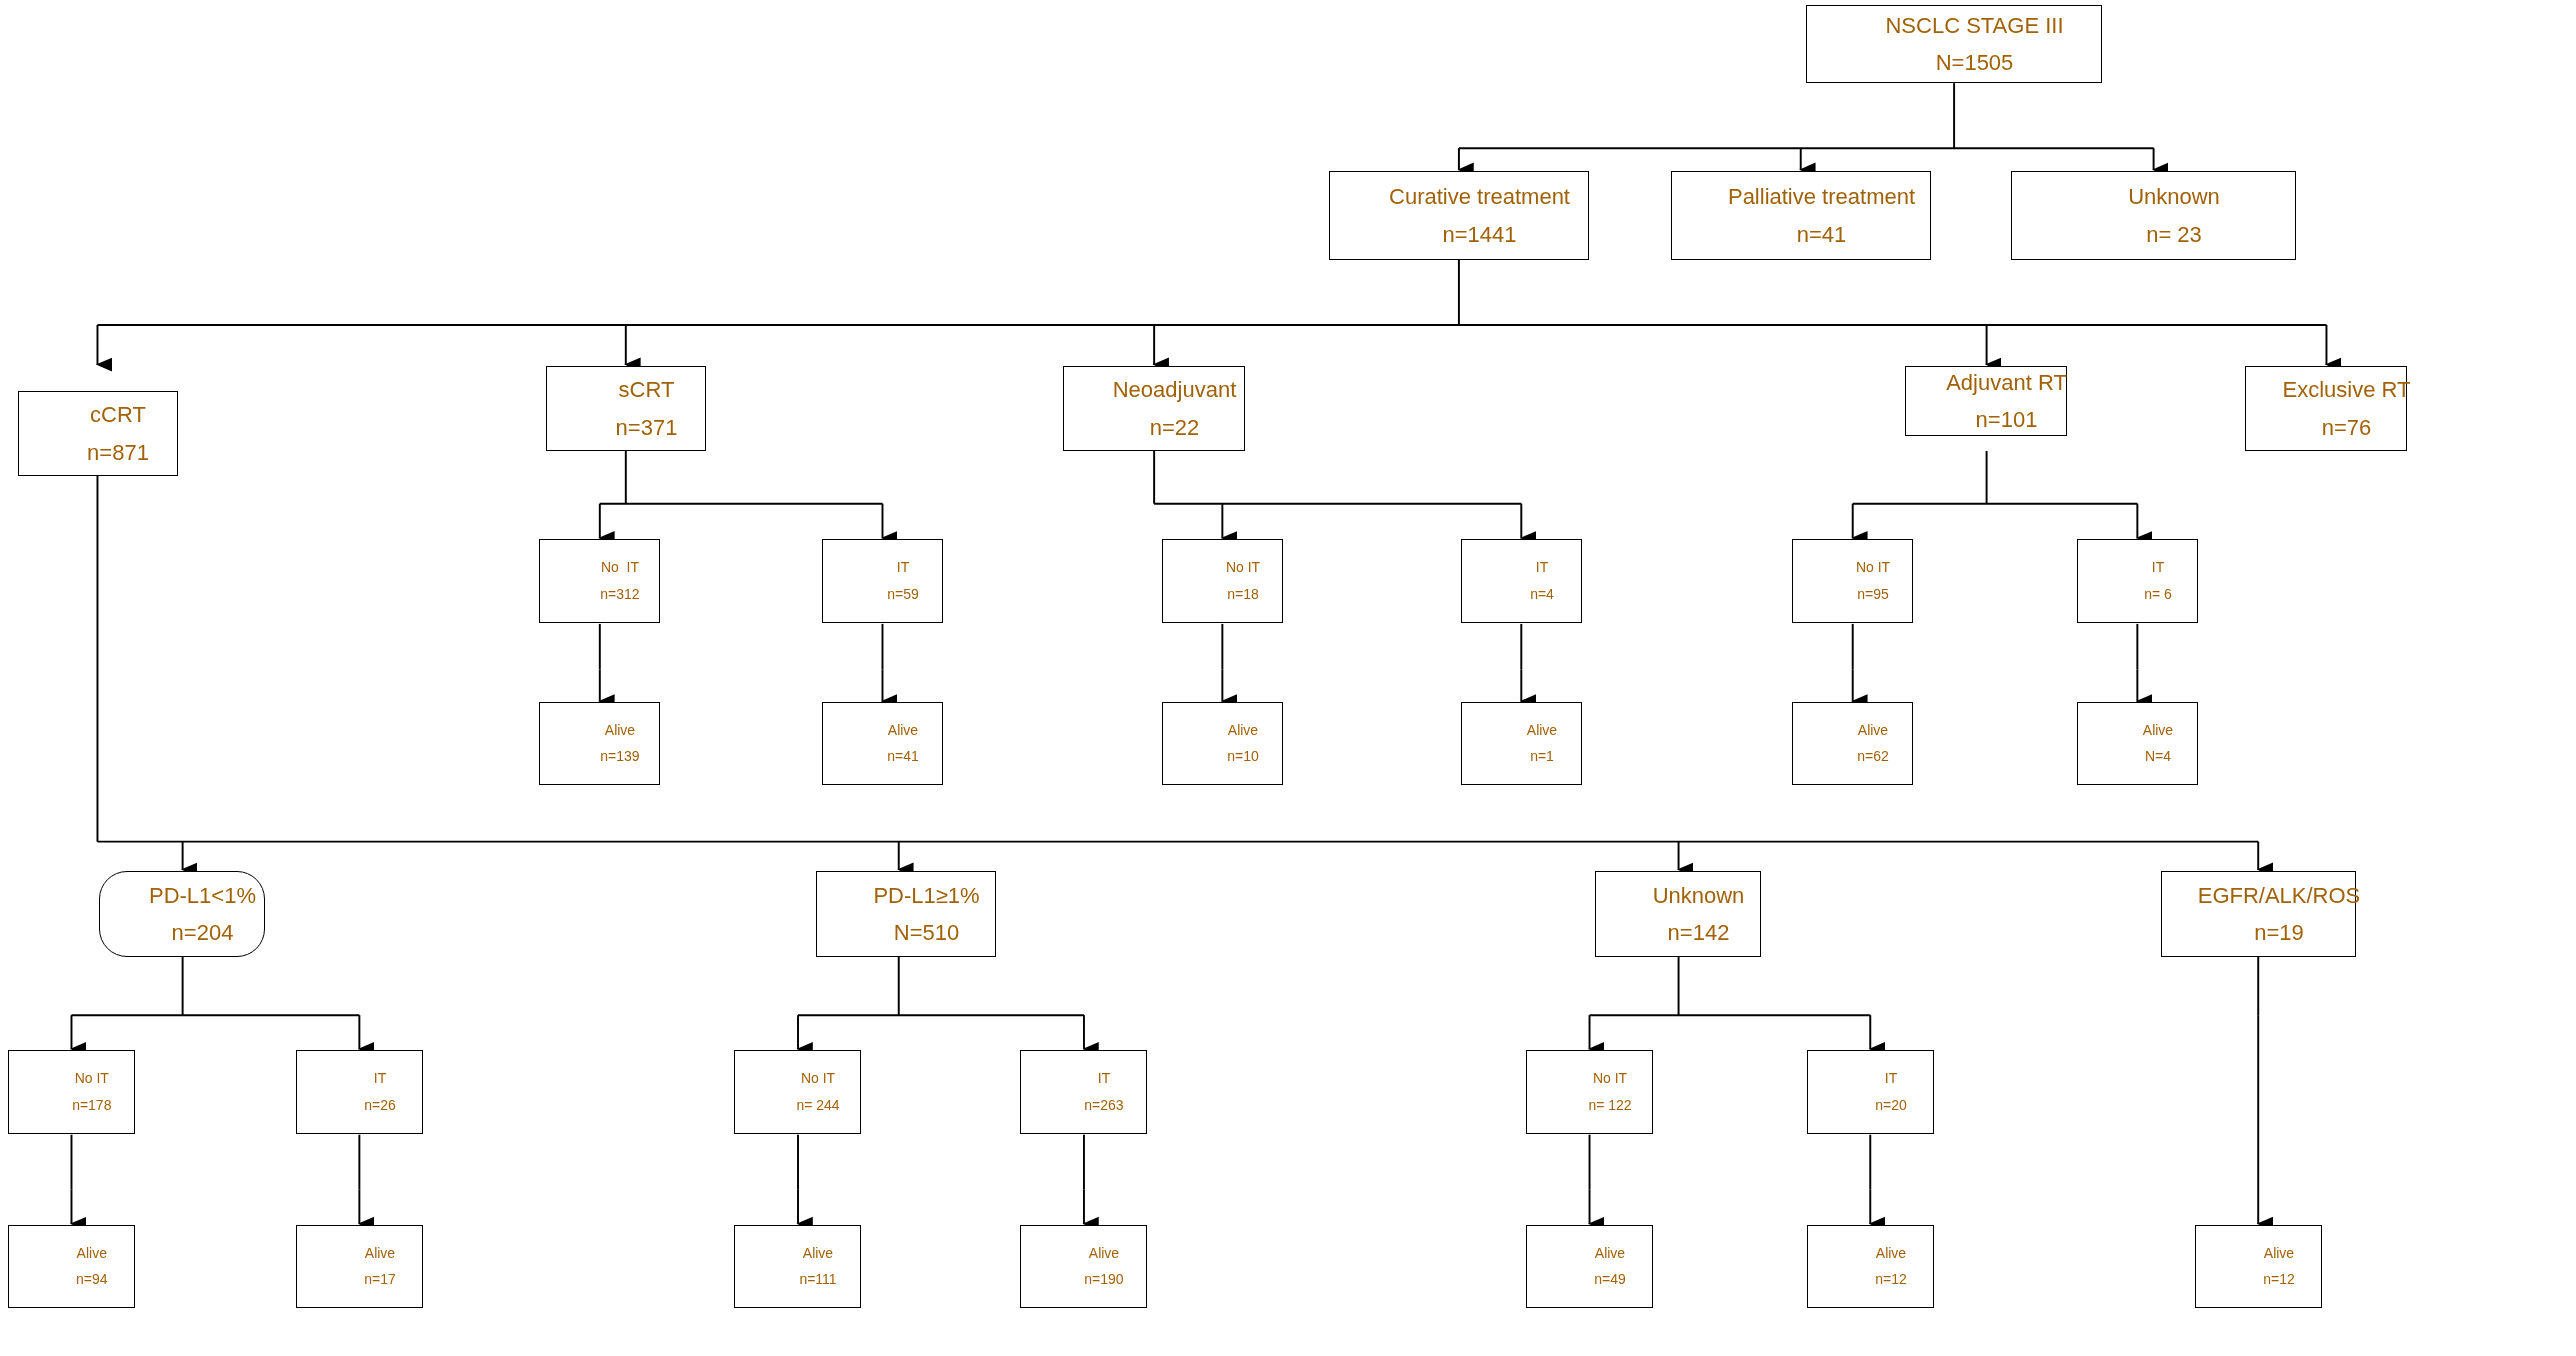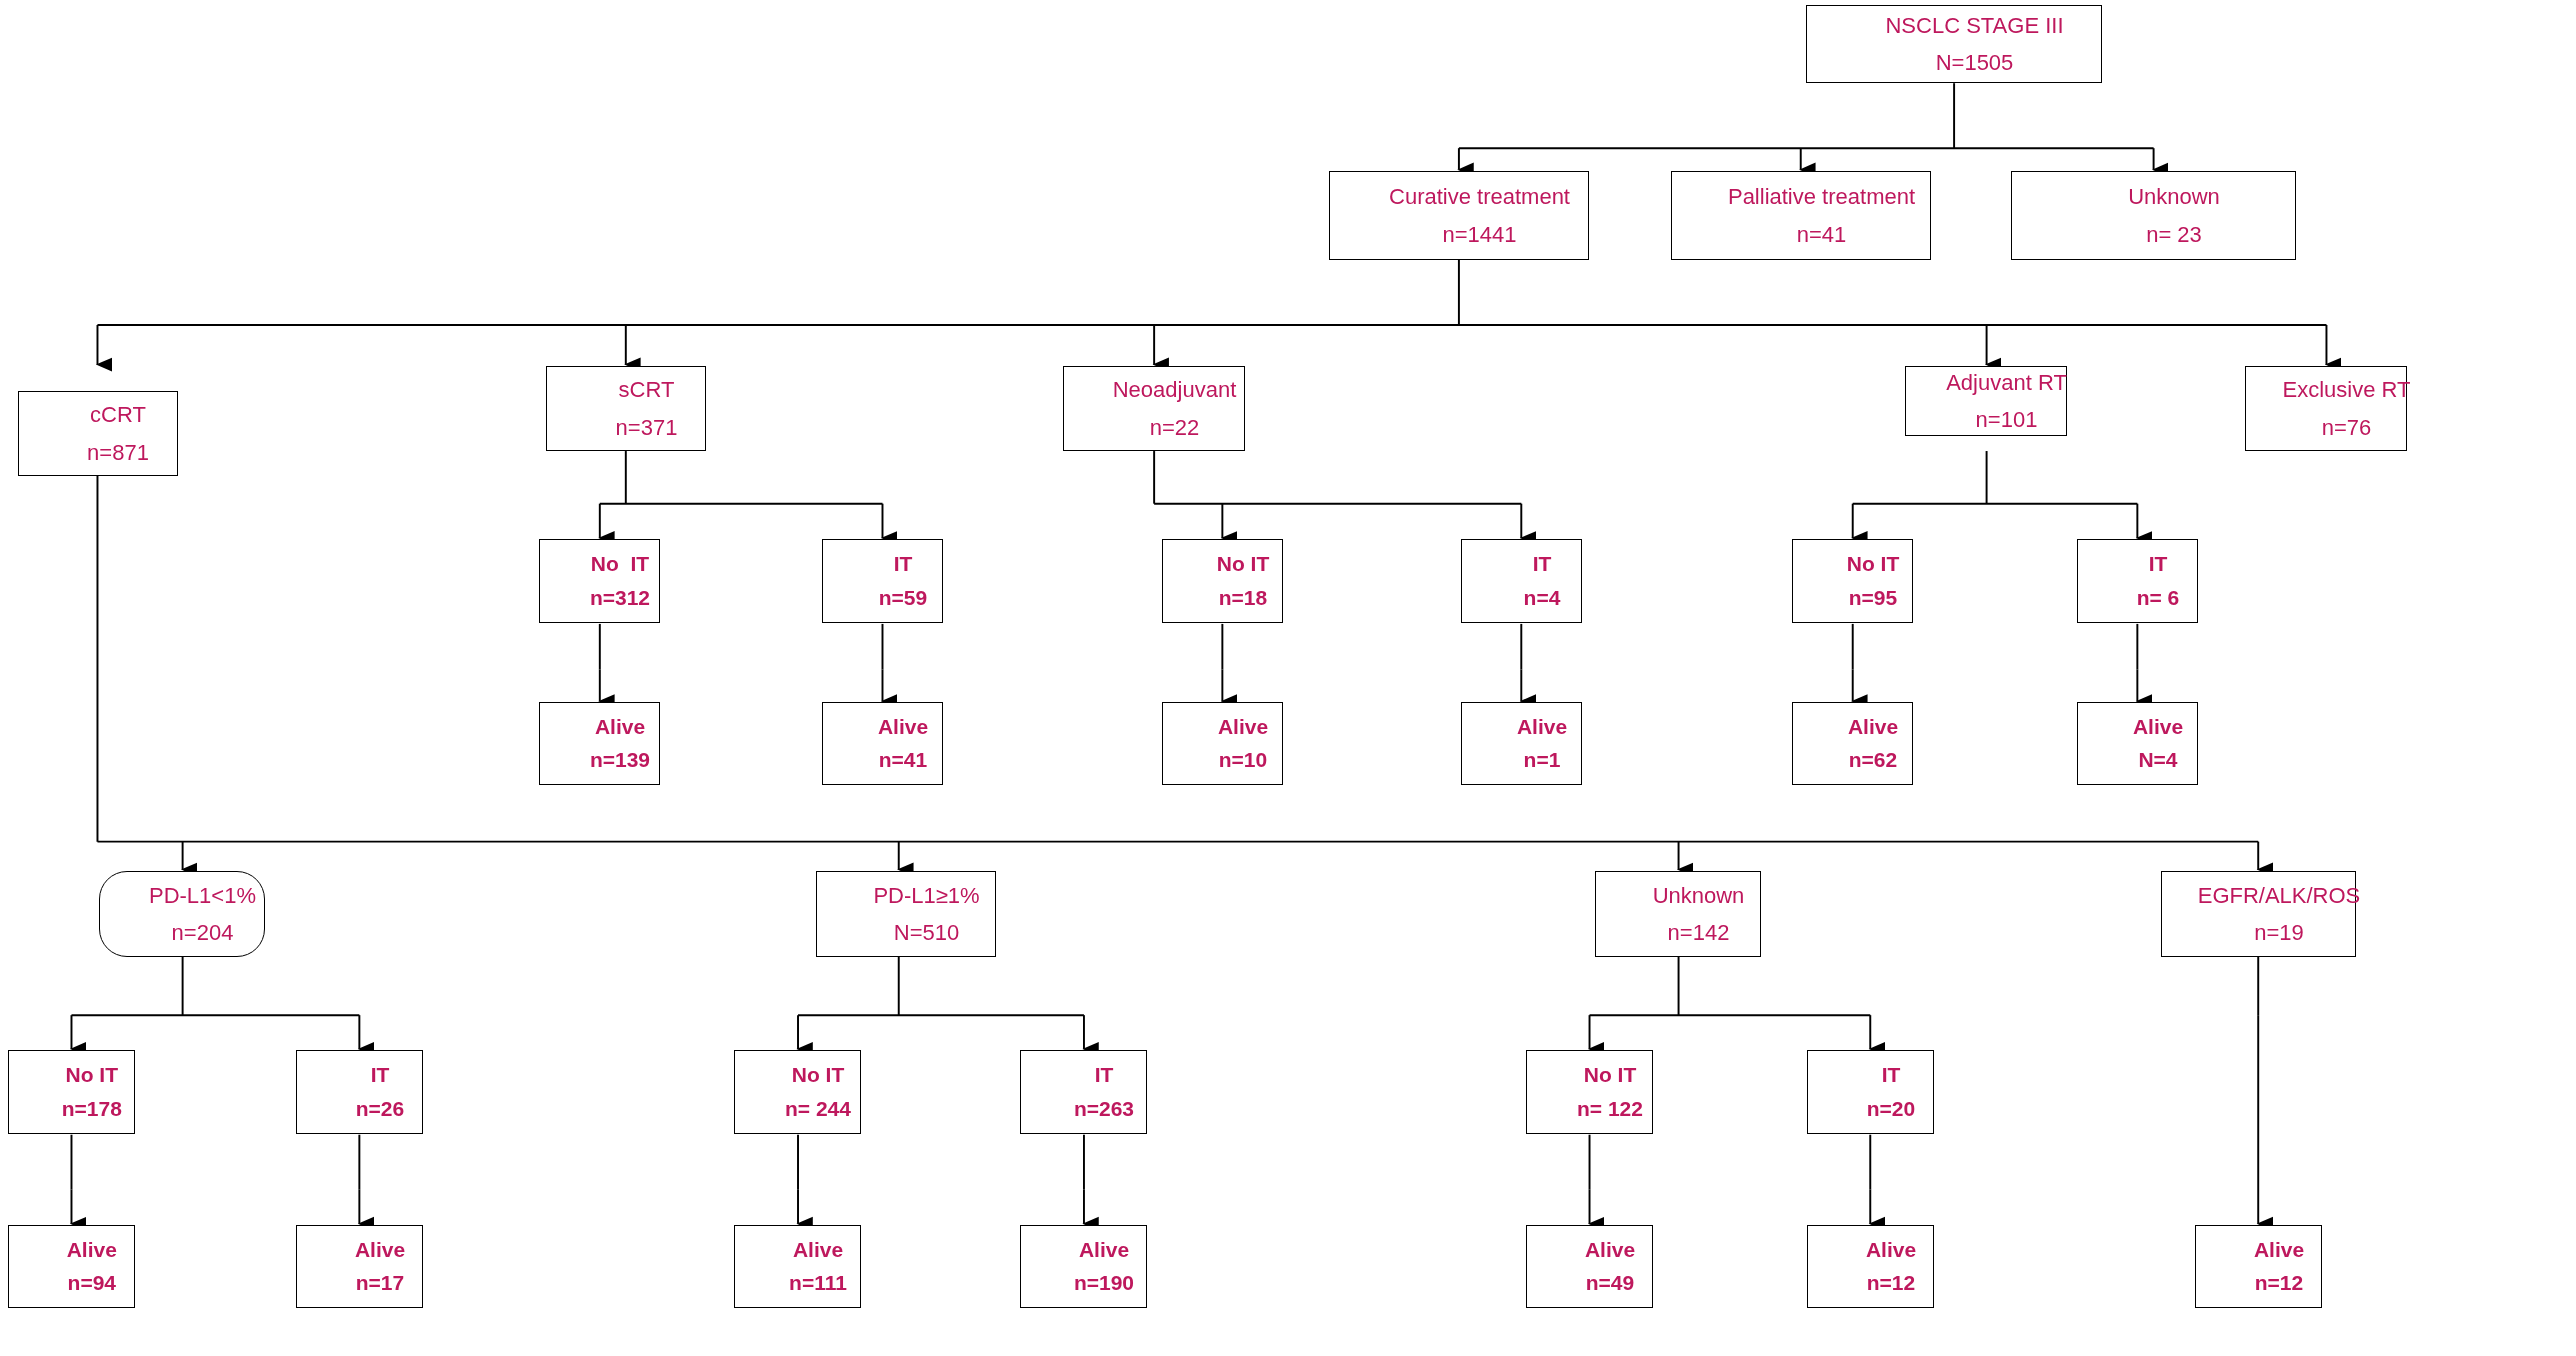--- a/index.html
+++ b/index.html
@@ -28,37 +28,36 @@
   .node {
     position: absolute;
     box-sizing: border-box;
     border: 1.9px solid #000000;
     background: #ffffff;
     display: flex;
     flex-direction: column;
     align-items: center;
     justify-content: center;
     text-align: center;
-    color: #be185d;
+    color: #a16207;
     font-family: "Liberation Sans", sans-serif;
     font-size: 22px;
     line-height: 1.05;
     white-space: pre;
     padding-left: 41px;
   }
   .node .line1 {
     display: block;
     margin-bottom: 14.3px;
   }
   .node .line2 {
     display: block;
   }
   .node.compact {
-    font-size: 21px;
-    font-weight: bold;
+    font-size: 14px;
   }
   .node.compact .line1 {
     margin-bottom: 11.7px;
   }
 </style>
 </head>
 <body>
 
 <div id="flow-root">
   <svg id="flow-svg" viewBox="0 0 3964 2088" preserveAspectRatio="none" aria-hidden="true">

